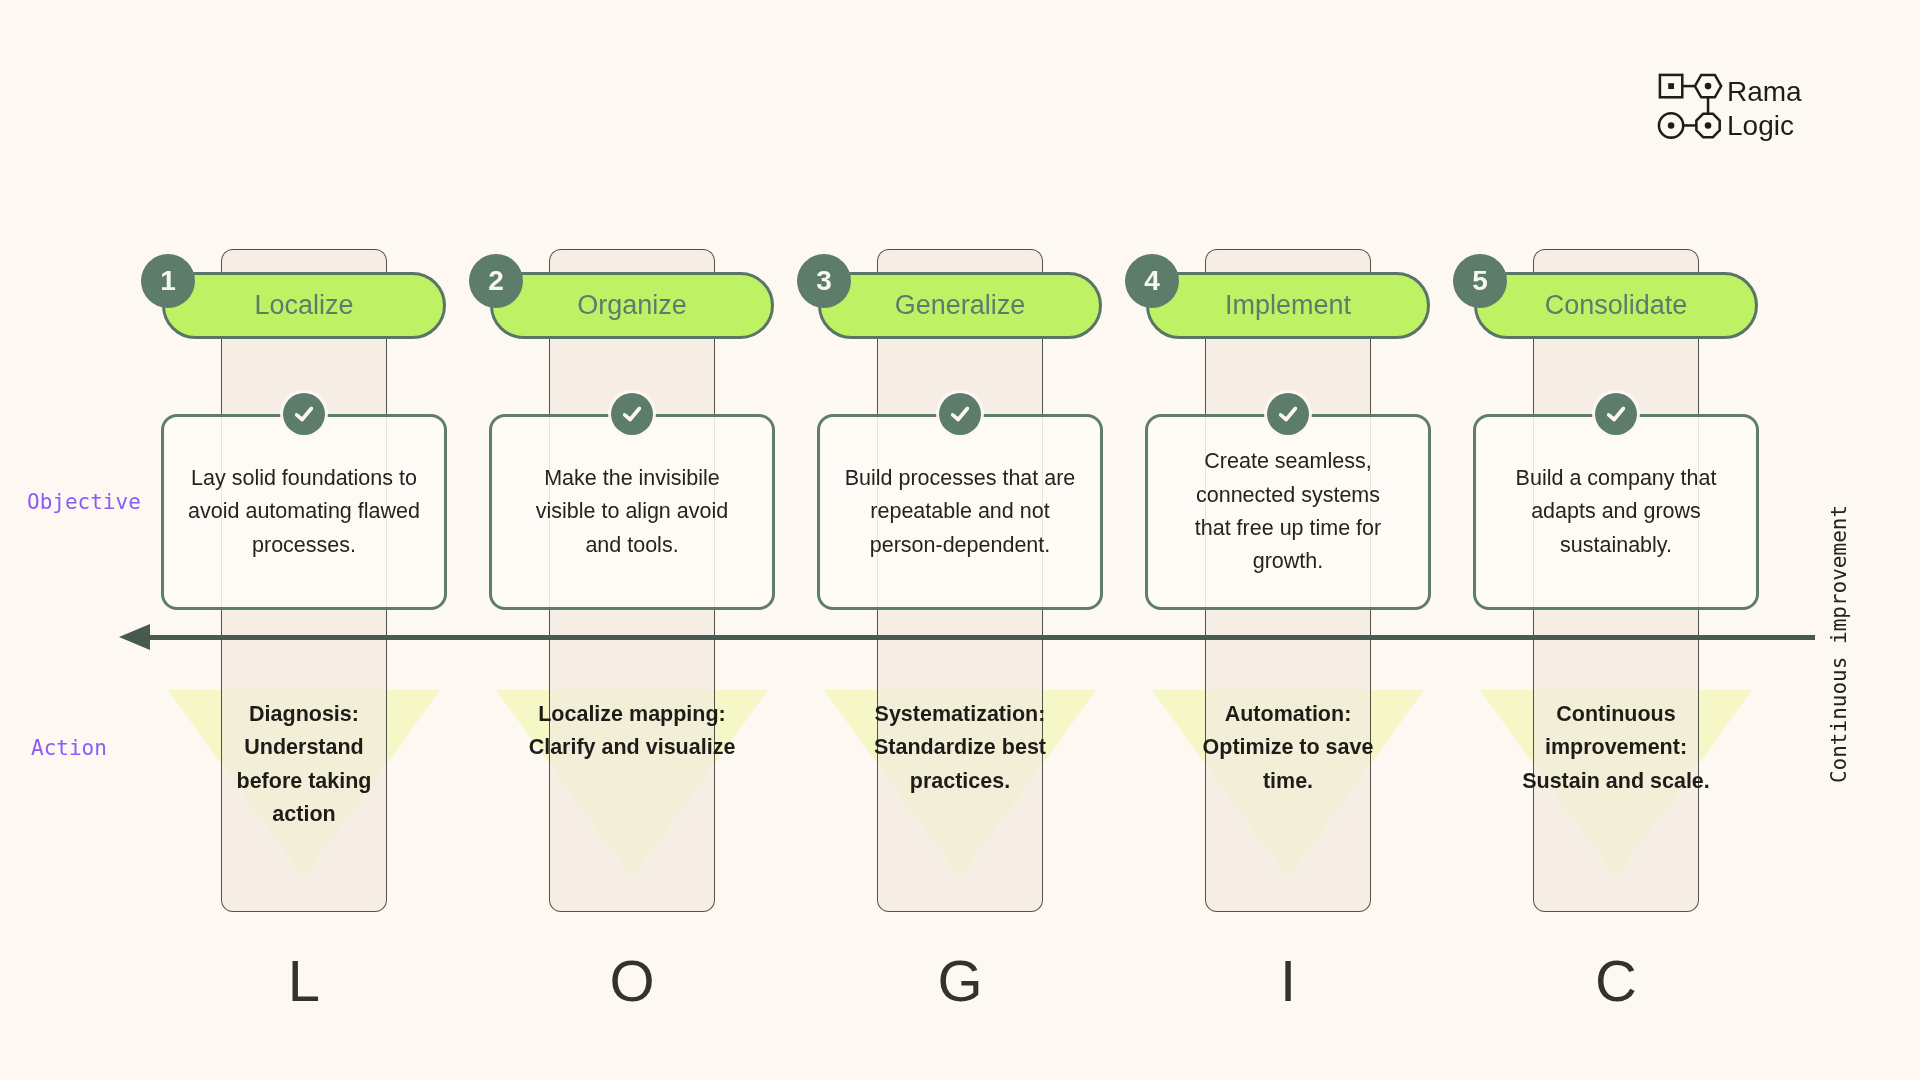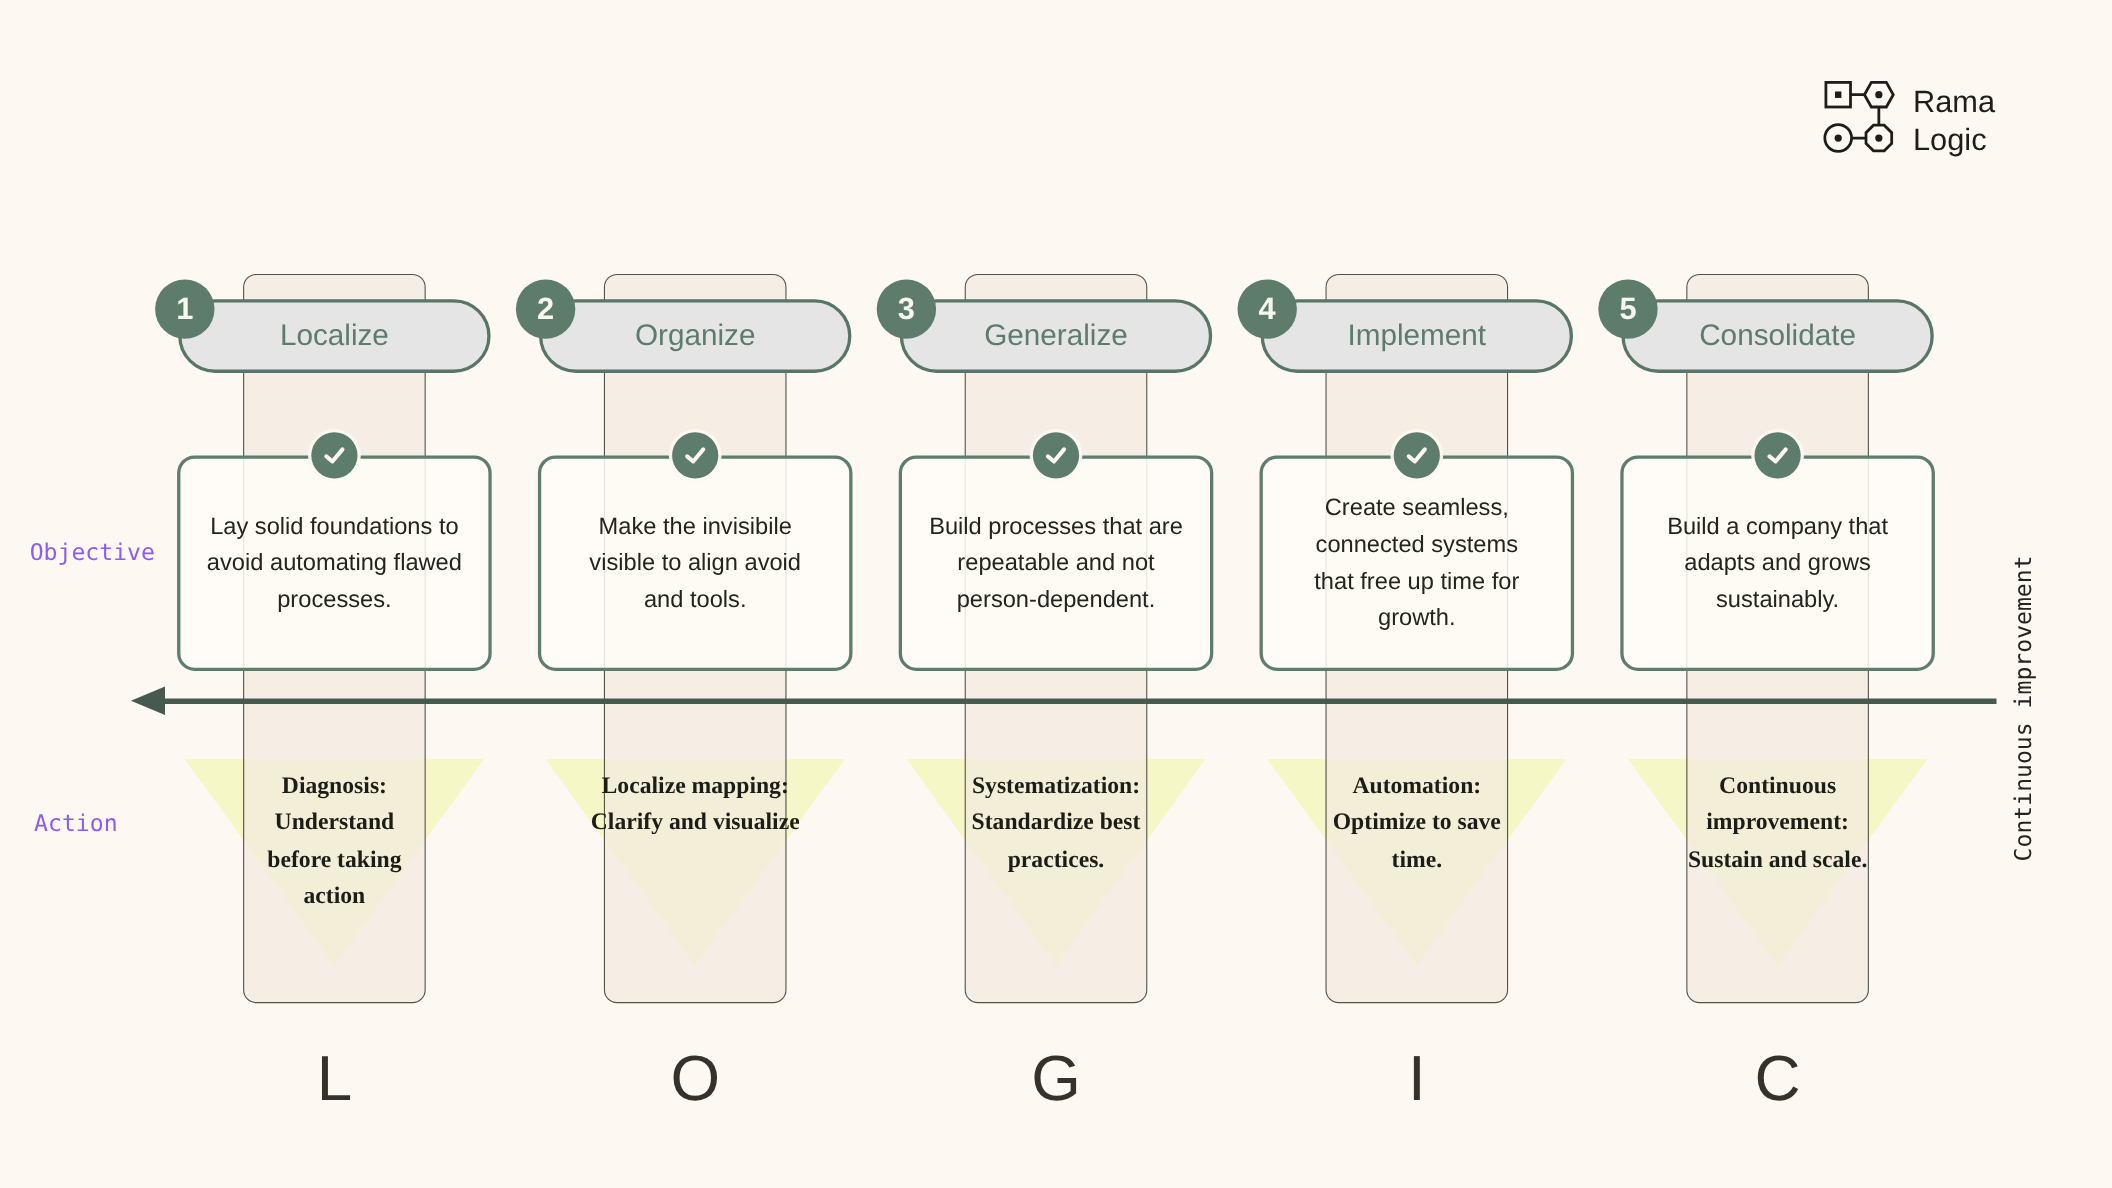--- a/index.html
+++ b/index.html
@@ -19,21 +19,21 @@
     width: 634px; height: 96px; border-radius: 48px;
     background: #5e7c6c; border: 3px solid #eef2c9;
     box-shadow: 0 0 0 2px #efe9da;
     display: flex; align-items: center; justify-content: center;
   }
   .title-pill span {
     color: #eaf0c8; font-size: 33px; font-weight: bold; letter-spacing: 2px;
   }
 
   
-  .logo { position: absolute; left: 1657px; top: 72px; display: flex; align-items: center; gap: 12px; }
+  .logo { position: absolute; left: 1657px; top: 72px; display: flex; align-items: center; }
   .logo-text { font-size: 28px; line-height: 34px; font-weight: 500; color: #1f1d1a; }
 
   
   .row-label {
     position: absolute; font-family: "DejaVu Sans Mono", monospace;
     font-size: 21px; color: #8b5cf6;
   }
   .label-objective { left: 27px; top: 490px; }
   .label-action { left: 31px; top: 736px; }
 
@@ -61,21 +61,21 @@
     background: #f3f6bd; opacity: 0.8; z-index: 1;
     clip-path: polygon(0 0, 100% 0, 50% 100%);
   }
   .col-bg {
     position: absolute; left: 81px; top: 0; width: 166px; height: 663px;
     background: rgba(243,234,223,0.72); border: 1.5px solid rgba(55,55,45,0.85);
     border-radius: 12px; z-index: 2;
   }
   .name-pill {
     position: absolute; left: 22px; top: 23px; width: 284px; height: 67px;
-    background: #e5e5e5; border: 3px solid #587567; border-radius: 34px;
+    background: #bef264; border: 3px solid #587567; border-radius: 34px;
     display: flex; align-items: center; justify-content: center; z-index: 3;
   }
   .name-pill span { color: #5e7c6c; font-size: 27px; font-weight: 500; }
   .num-circle {
     position: absolute; left: 1px; top: 5px; width: 54px; height: 54px;
     background: #5e7c6c; border-radius: 50%; z-index: 4;
     display: flex; align-items: center; justify-content: center;
     color: #f7f7ee; font-size: 28px; font-weight: bold;
   }
   .obj-card {
@@ -90,21 +90,21 @@
   }
   .check-circle {
     position: absolute; left: 143px; top: 144px; width: 42px; height: 42px;
     background: #5e7c6c; border-radius: 50%; z-index: 5;
     box-shadow: 0 0 0 3px rgba(253,248,241,0.95);
     display: flex; align-items: center; justify-content: center;
   }
   .action-text {
     position: absolute; left: 54px; top: 449px; width: 220px; z-index: 3;
     font-size: 21.5px; font-weight: bold; line-height: 1.55; text-align: center;
-    color: #1d1d18; white-space: pre-line; font-family: Liberation Serif, serif;
+    color: #1d1d18; white-space: pre-line;
   }
   .big-letter {
     position: absolute; left: 0; top: 698px; width: 100%; text-align: center;
     font-size: 58px; font-weight: 300; color: #34322b; z-index: 3;
   }
 </style>
 </head>
 <body>
 
 <div class="stage">

